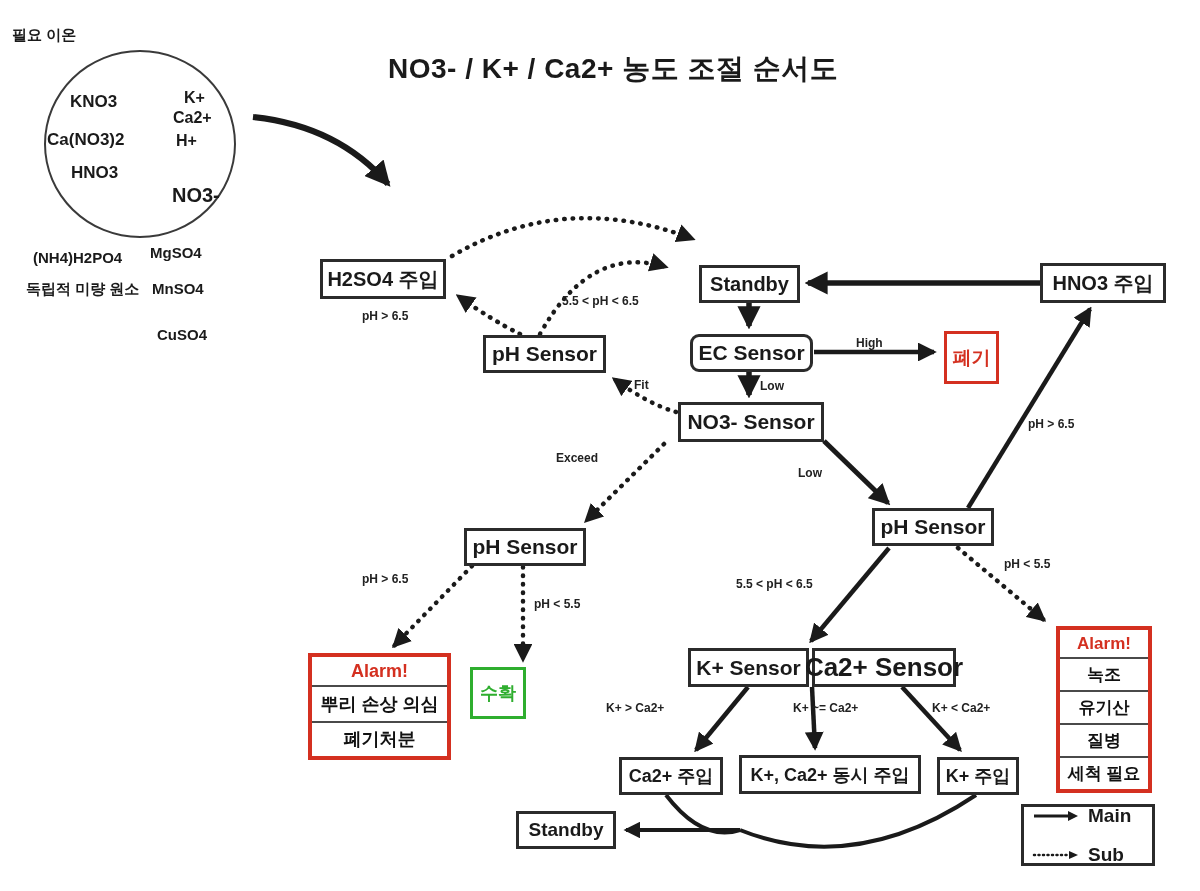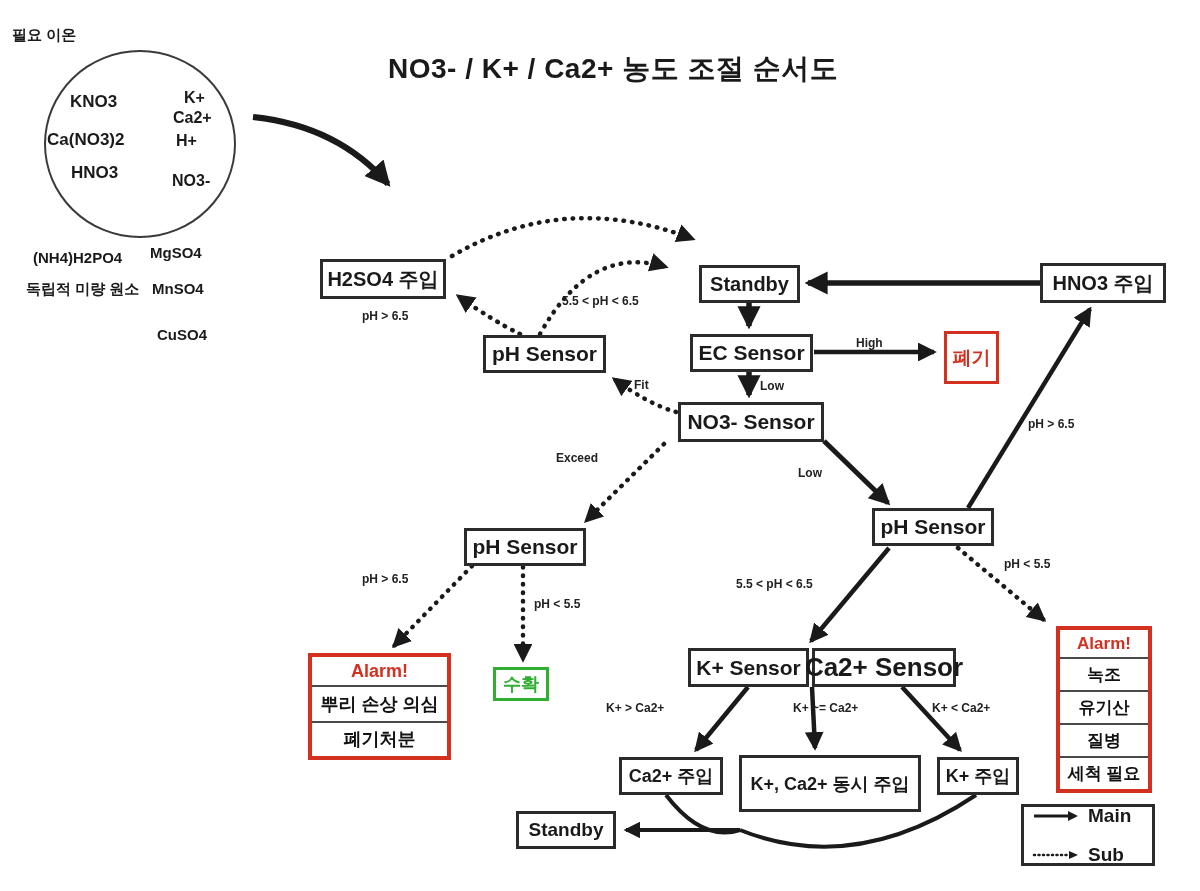--- a/index.html
+++ b/index.html
@@ -88,41 +88,41 @@
   <div class="abs title" style="left:388px;top:50px;">NO3- / K+ / Ca2+ 농도 조절 순서도</div>
 
   <div class="abs small-note" style="left:12px;top:26px;">필요 이온</div>
   <div class="circle"></div>
   <div class="abs small-note" style="left:70px;top:92px;font-size:17px;">KNO3</div>
   <div class="abs small-note" style="left:47px;top:130px;font-size:17px;">Ca(NO3)2</div>
   <div class="abs small-note" style="left:71px;top:163px;font-size:17px;">HNO3</div>
   <div class="abs small-note" style="left:184px;top:89px;font-size:16px;">K+</div>
   <div class="abs small-note" style="left:173px;top:109px;font-size:16px;">Ca2+</div>
   <div class="abs small-note" style="left:176px;top:132px;font-size:16px;">H+</div>
-  <div class="abs small-note" style="left:172px;top:172px;font-size:16px;">NO3-</div>
+  <div class="abs small-note" style="left:172px;top:184px;font-size:20px;">NO3-</div>
   <div class="abs small-note" style="left:33px;top:249px;">(NH4)H2PO4</div>
   <div class="abs small-note" style="left:150px;top:244px;">MgSO4</div>
   <div class="abs small-note" style="left:26px;top:280px;">독립적 미량 원소</div>
   <div class="abs small-note" style="left:152px;top:280px;">MnSO4</div>
   <div class="abs small-note" style="left:157px;top:314px;margin-top:12px;">CuSO4</div>
 
   <div class="node" style="left:320px;top:259px;width:126px;height:40px;font-size:20px;">H2SO4 주입</div>
   <div class="node" style="left:699px;top:265px;width:101px;height:38px;font-size:20px;">Standby</div>
   <div class="node" style="left:1040px;top:263px;width:126px;height:40px;font-size:20px;">HNO3 주입</div>
   <div class="node" style="left:483px;top:335px;width:123px;height:38px;font-size:21px;">pH Sensor</div>
-  <div class="node" style="left:690px;top:334px;width:123px;height:38px;font-size:21px;">EC Sensor</div>
+  <div class="node" style="left:690px;top:334px;width:123px;height:38px;font-size:21px;border-radius:9px;">EC Sensor</div>
   <div class="node red" style="left:944px;top:331px;width:55px;height:53px;font-size:19px;">폐기</div>
   <div class="node" style="left:678px;top:402px;width:146px;height:40px;font-size:21px;">NO3- Sensor</div>
   <div class="node" style="left:464px;top:528px;width:122px;height:38px;font-size:21px;">pH Sensor</div>
   <div class="node" style="left:872px;top:508px;width:122px;height:38px;font-size:21px;">pH Sensor</div>
-  <div class="node green" style="left:493px;top:667px;width:56px;height:34px;font-size:18px;">수확</div>
+  <div class="node green" style="left:470px;top:667px;width:56px;height:52px;font-size:18px;">수확</div>
   <div class="node" style="left:688px;top:648px;width:121px;height:39px;font-size:21px;">K+ Sensor</div>
   <div class="node" style="left:812px;top:648px;width:144px;height:39px;font-size:26px;">Ca2+ Sensor</div>
   <div class="node" style="left:619px;top:757px;width:104px;height:38px;font-size:18px;">Ca2+ 주입</div>
-  <div class="node" style="left:739px;top:755px;width:182px;height:57px;font-size:18px;">K+, Ca2+ 동시 주입</div>
+  <div class="node" style="left:739px;top:755px;width:182px;height:39px;font-size:18px;">K+, Ca2+ 동시 주입</div>
   <div class="node" style="left:937px;top:757px;width:82px;height:38px;font-size:18px;">K+ 주입</div>
   <div class="node" style="left:516px;top:811px;width:100px;height:38px;font-size:19px;">Standby</div>
 
   <div class="alarm" style="left:308px;top:653px;width:143px;height:107px;font-size:18px;">
     <div class="a-title">Alarm!</div>
     <div class="a-row">뿌리 손상 의심</div>
     <div class="a-row">폐기처분</div>
   </div>
   <div class="alarm" style="left:1056px;top:626px;width:96px;height:167px;font-size:17px;">
     <div class="a-title">Alarm!</div>

